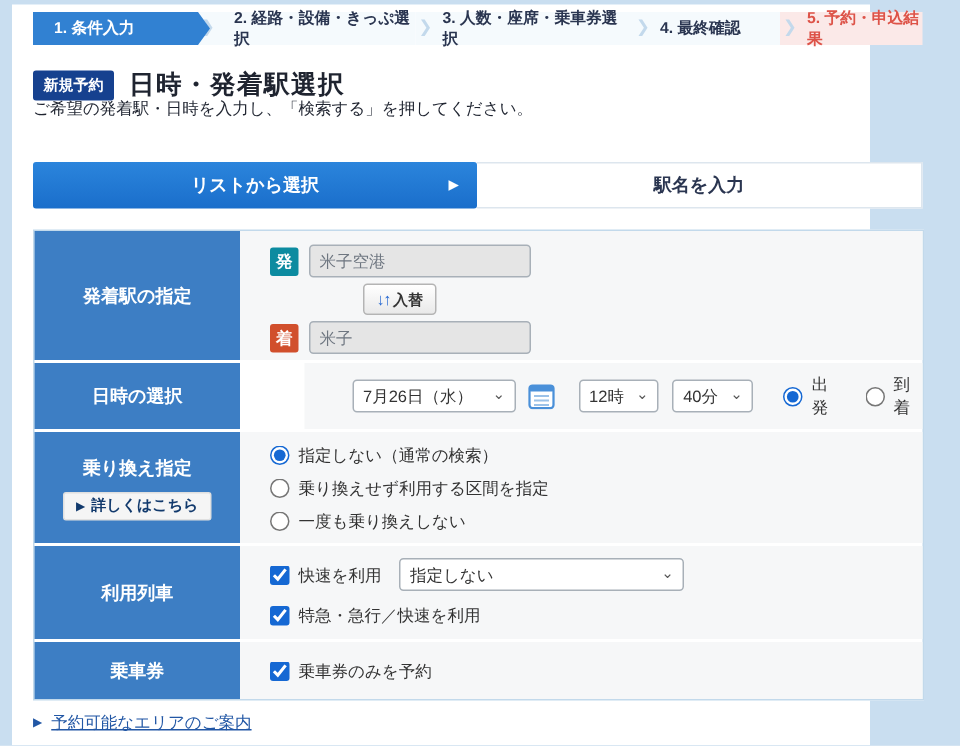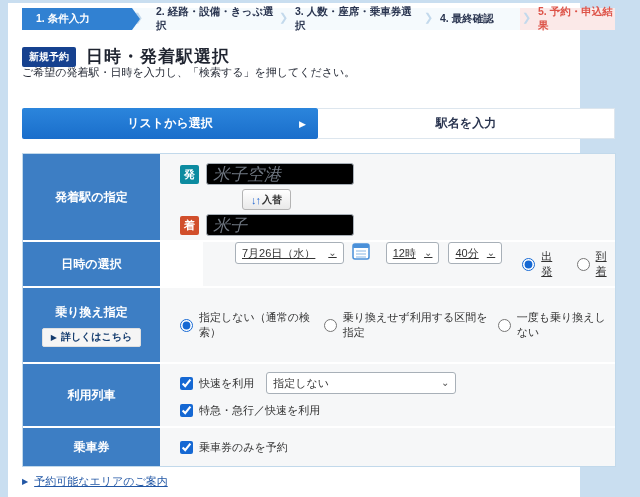--- a/index.html
+++ b/index.html
@@ -49,42 +49,42 @@
   .row-transfer { height:74px; }
   .row-train { height:62px; }
   .row-ticket { height:38px; }
 
   .station-cell { padding:9px 0 0 20px; }
   .station-line { display:flex; align-items:center; }
   .pt-badge { width:19px; height:19px; display:flex; align-items:center; justify-content:center;
               color:#fff; font-size:11px; font-weight:bold; border-radius:2px; margin-right:7px; }
   .badge-depart { background:#0c8ba0; }
   .badge-arrive { background:#d14f2c; }
-  .station-input { width:148px; height:22px; border:1px solid #a8b0b8; border-radius:3px; background:#000000;
-                   font-size:17px; color:#6e7680; padding:0 6px; font-family:inherit;font-style:italic; }
+  .station-input { width:148px; height:22px; border:1px solid #a8b0b8; border-radius:3px; background:#e5e5e5;
+                   font-size:11px; color:#6e7680; padding:0 6px; font-family:inherit; }
   .swap-line { margin:4px 0 4px 62px; }
   .swap-btn { display:inline-flex; align-items:center; gap:2px; height:21px; padding:0 8px;
               background:linear-gradient(#ffffff,#e9e9e9); border:1px solid #b4b4b4; border-radius:3px;
               font-size:10px; font-weight:bold; color:#333; cursor:pointer; font-family:inherit; }
   .swap-arrows { color:#2a6bd2; font-size:11px; font-weight:bold; letter-spacing:-1px; }
 
-  .datetime-cell { display:flex; padding-left:32px;text-decoration:underline; }
+  .datetime-cell { display:flex; align-items:center; padding-left:32px; }
   .select { height:22px; background:#fff; border:1px solid #a8b0b8; border-radius:3px; display:flex;
             align-items:center; justify-content:space-between; padding:0 6px; font-size:11px; color:#333;
             cursor:pointer; }
   .select .chev { color:#555; font-size:10px; margin-left:4px; line-height:6px; }
   .sel-date { width:114px; margin-right:8px; }
   .sel-hour { width:56px; margin-right:9px; }
   .sel-min { width:56px; margin-right:20px; }
   .cal-icon { margin-right:16px; cursor:pointer; display:flex; }
   .radio-group { display:flex; align-items:center; gap:16px; }
   .ctrl-line { display:flex; align-items:center; gap:6px; }
   input[type="radio"], input[type="checkbox"] { accent-color:#1568d3; width:13px; height:13px; margin:0; cursor:pointer; }
 
-  .transfer-cell { display:flex; flex-direction:row; justify-content:center; gap:7px; padding-left:20px; }
+  .transfer-cell { display:flex; flex-direction:column; justify-content:center; gap:7px; padding-left:20px; }
   .detail-btn { display:inline-flex; align-items:center; gap:4px; background:#f5f5f5; border:1px solid #e0e0e0;
                 border-radius:2px; height:19px; padding:0 8px; font-size:10px; font-weight:bold; color:#123a6d;
                 cursor:pointer; font-family:inherit; }
   .detail-btn .d-arrow { font-size:8px; }
 
   .train-cell { display:flex; flex-direction:column; justify-content:center; gap:9px; padding-left:20px; }
   .sel-shink { width:190px; margin-left:6px; }
   .ticket-cell { display:flex; align-items:center; padding-left:20px; }
 
   .footer-link { position:absolute; left:14px; top:471px; display:flex; align-items:center; gap:6px;

